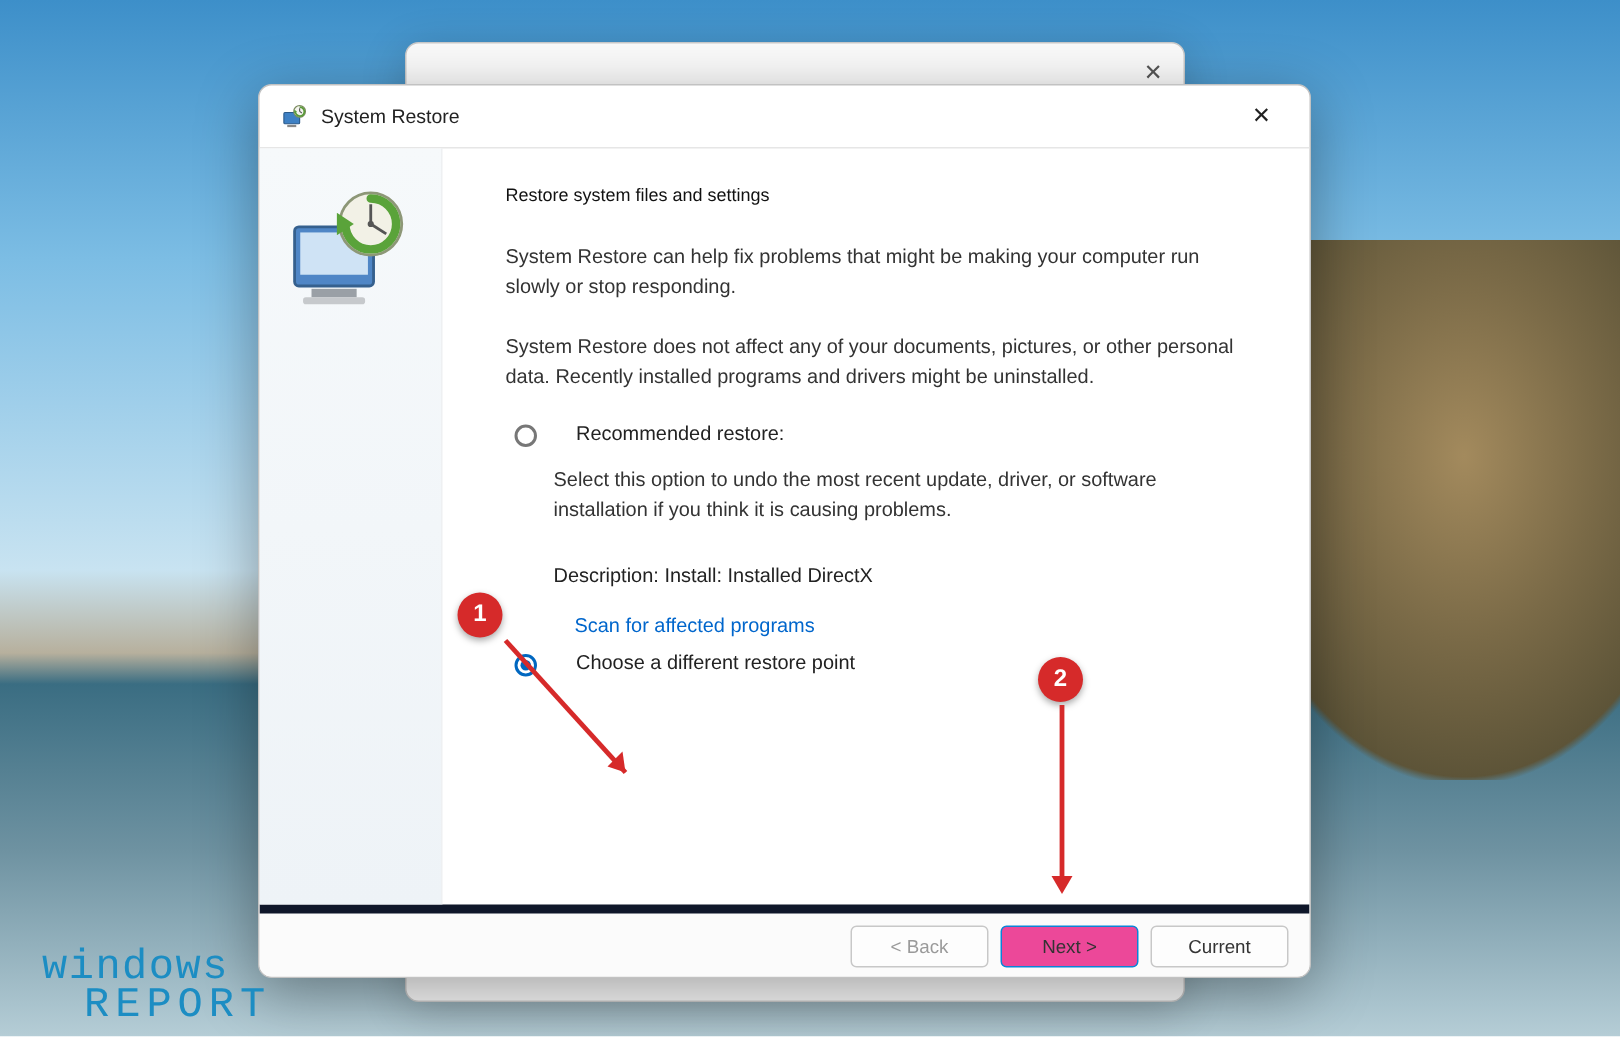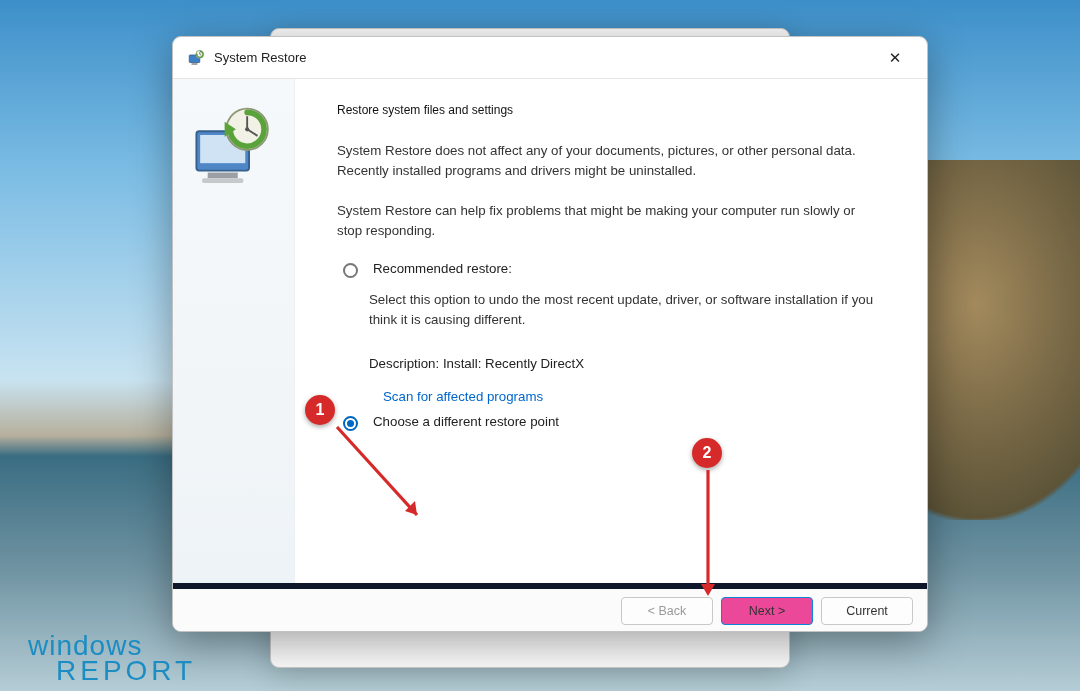--- a/index.html
+++ b/index.html
@@ -27,21 +27,21 @@
   
   .bg-dialog {
     position: absolute; left: 270px; top: 28px; width: 520px; height: 640px;
     background: #fafafa; border: 1px solid #c9c9c9; border-radius: 9px;
     box-shadow: 0 6px 30px rgba(0,0,0,.2);
   }
   .bg-dialog .bg-close { position:absolute; right:14px; top:10px; font-size:15px; color:#555; }
 
   
   .dialog {
-    position: absolute; left: 172px; top: 36px; width: 756px; height: 596px;
+    position: absolute; left: 172px; top: 56px; width: 702px; height: 596px;
     background: #fff; border: 1px solid #c2c2c2; border-radius: 9px;
     box-shadow: 0 10px 40px rgba(0,0,0,.35);
     overflow: hidden;
   }
   .titlebar {
     display: flex; align-items: center; height: 42px; padding: 0 14px;
     border-bottom: 1px solid #e6e6e6;
   }
   .titlebar .app-icon { width: 18px; height: 18px; margin-right: 9px; position: relative; }
   .titlebar .app-icon svg { width: 18px; height: 18px; }
@@ -57,21 +57,21 @@
     border-right: 1px solid #eef0f2;
     position: relative;
   }
   .wizard-icon { position:absolute; left:14px; top:24px; width:94px; height:94px; }
 
   .content { flex:1; padding: 24px 44px 10px 42px; font-size: 13.3px; color:#222; }
   .content h1 { font-size: 12px; font-weight: 400; color:#111; margin-bottom: 24px; }
   .para { line-height: 1.5; margin-bottom: 20px; color:#333; }
 
   .options { margin-top: 8px; }
-  .option-row { display:flex; align-items:flex-start; gap:15px; margin-left: 6px; margin-bottom: 12px; }
+  .option-row { display:flex; align-items:flex-start; gap:26px; margin-left: 6px; margin-bottom: 12px; }
 
   .radio {
     width: 15px; height: 15px; border-radius: 50%;
     border: 2px solid #777; background: #fff; margin-top: 2px; flex-shrink:0;
   }
   .radio.selected { border-color: #0067c0; position: relative; }
   .radio.selected::after {
     content:""; position:absolute; left:2px; top:2px; width:7px; height:7px; border-radius:50%; background:#0067c0;
   }
   .opt-label { font-size: 13.3px; }
@@ -98,21 +98,21 @@
     background:#d62a2a; color:#fff; font-weight:700; font-size:16px;
     display:flex; align-items:center; justify-content:center;
     box-shadow: 0 2px 5px rgba(0,0,0,.35);
   }
   .arrow { position:absolute; pointer-events:none; }
   .arrow line { stroke:#d62a2a; stroke-width:3.2; }
   .arrow polygon { fill:#d62a2a; }
 
   .watermark {
     position:absolute; left:28px; bottom:8px; color:#1c8dc3; font-weight:300;
-    font-family: Liberation Sans, sans-serif; line-height:0.9;margin-top:20px;
+    font-family: Liberation Mono, monospace; line-height:0.9;margin-top:20px;
   }
   .watermark .w1 { font-size:28px; letter-spacing:1px; }
   .watermark .w2 { font-size:28px; letter-spacing:4px; margin-left:28px; text-transform: uppercase; }
 </style>
 </head>
 <body>
 
 <div class="desktop">
   <div class="cliff"></div>
 
@@ -153,34 +153,34 @@
             <polygon points="40,20 52,28 40,36" fill="#5aa33a"></polygon>
             <line x1="64" y1="28" x2="64" y2="14" stroke="#555" stroke-width="2"></line>
             <line x1="64" y1="28" x2="75" y2="35" stroke="#555" stroke-width="2"></line>
             <circle cx="64" cy="28" r="2.2" fill="#555"></circle>
           </svg>
         </div>
       </div>
 
       <div class="content">
         <h1>Restore system files and settings</h1>
+        <p class="para">System Restore can help fix problems that might be making your computer run slowly or stop responding.</p>
         <p class="para">System Restore does not affect any of your documents, pictures, or other personal data. Recently installed programs and drivers might be uninstalled.</p>
-        <p class="para">System Restore can help fix problems that might be making your computer run slowly or stop responding.</p>
 
         <div class="options">
           <div class="option-row">
             <span class="radio"></span>
             <span class="opt-label">Recommended restore:</span>
           </div>
-          <div class="opt-sub">Select this option to undo the most recent update, driver, or software installation if you think it is causing different.</div>
+          <div class="opt-sub">Select this option to undo the most recent update, driver, or software installation if you think it is causing problems.</div>
 
           <div class="details">
             <div>
               <span>Description:</span>
-              <span>Install: Recently DirectX</span>
+              <span>Install: Installed DirectX</span>
             </div>
           </div>
 
           <a class="link">Scan for affected programs</a>
 
           <div class="option-row" style="margin-top:4px;">
             <span class="radio selected"></span>
             <span class="opt-label">Choose a different restore point</span>
           </div>
         </div>

